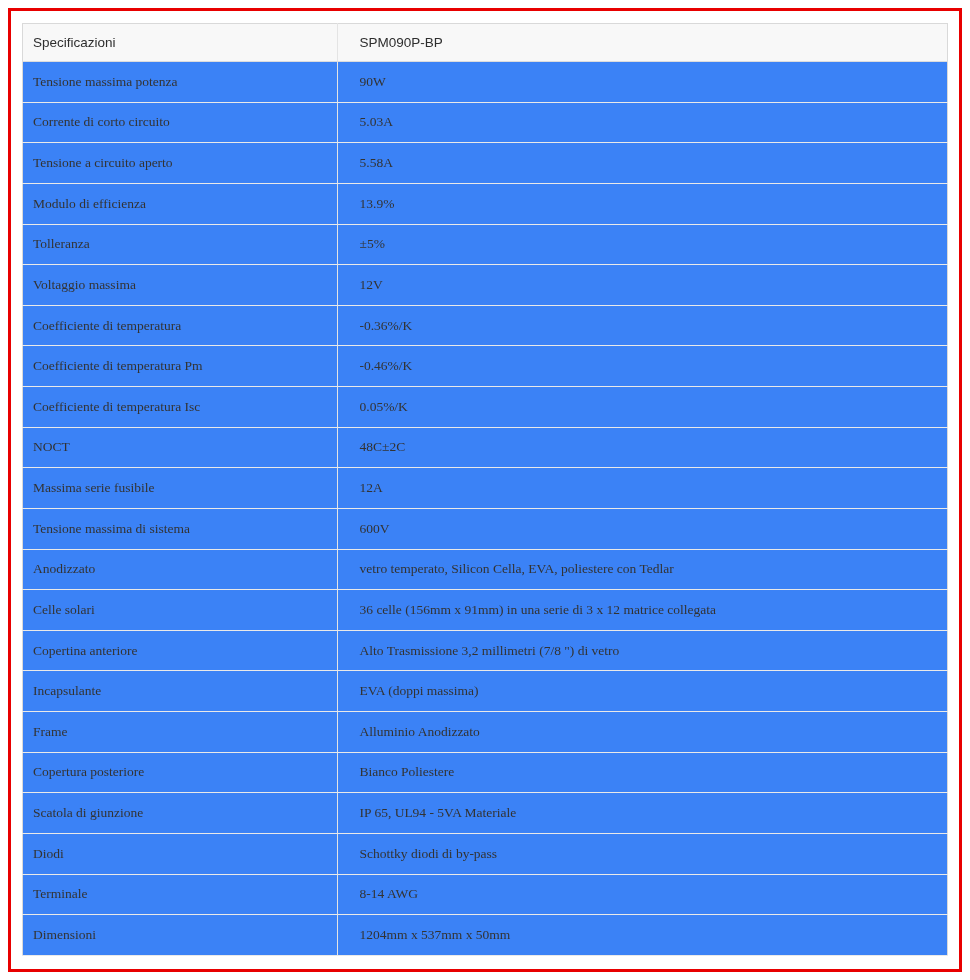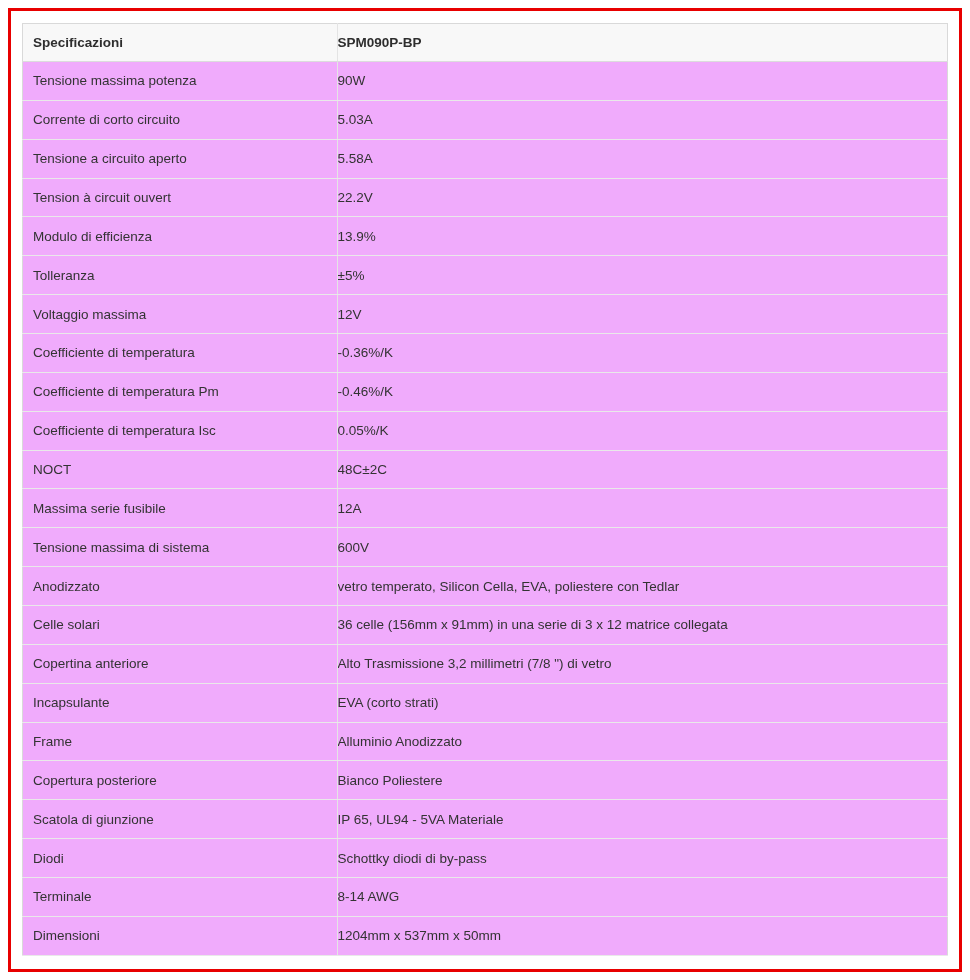--- a/index.html
+++ b/index.html
@@ -32,28 +32,28 @@
   th, td {
     border-bottom: 1px solid #e9e9e9;
     vertical-align: middle;
     text-align: left;
     font-weight: normal;
     overflow: hidden;
     white-space: nowrap;
   }
   thead th {
     background: #f8f8f8;
-    font-weight: bold;
+    font-weight: normal;
     color: #2e2e2e;
     border-bottom: 1px solid #dcdcdc;
     height: 38px;
   }
-  tbody td { height: 34px; background: #f0abfc; }
+  tbody td { height: 34px; background: #3b82f6; font-family: Liberation Serif, serif; }
   .col-label { padding-left: 10px; border-right: 1px solid #e4e4e4; }
-  .col-value { }
+  .col-value { padding-left: 22px; }
 </style>
 </head>
 <body>
 
 <div class="page">
   <div class="red-frame">
     <table class="spec-table">
       <colgroup>
           <col class="c1">
           <col class="c2">
@@ -74,24 +74,20 @@
   <tr>
     <td class="col-label">Corrente di corto circuito</td>
     <td class="col-value">5.03A</td>
   </tr>
 
   <tr>
     <td class="col-label">Tensione a circuito aperto</td>
     <td class="col-value">5.58A</td>
   </tr>
 
-  <tr>
-    <td class="col-label">Tension à circuit ouvert</td>
-    <td class="col-value">22.2V</td>
-  </tr>
 
   <tr>
     <td class="col-label">Modulo di efficienza</td>
     <td class="col-value">13.9%</td>
   </tr>
 
   <tr>
     <td class="col-label">Tolleranza</td>
     <td class="col-value">±5%</td>
   </tr>
@@ -141,21 +137,21 @@
     <td class="col-value">36 celle (156mm x 91mm) in una serie di 3 x 12 matrice collegata</td>
   </tr>
 
   <tr>
     <td class="col-label">Copertina anteriore</td>
     <td class="col-value">Alto Trasmissione 3,2 millimetri (7/8 ") di vetro</td>
   </tr>
 
   <tr>
     <td class="col-label">Incapsulante</td>
-    <td class="col-value">EVA (corto strati)</td>
+    <td class="col-value">EVA (doppi massima)</td>
   </tr>
 
   <tr>
     <td class="col-label">Frame</td>
     <td class="col-value">Alluminio Anodizzato</td>
   </tr>
 
   <tr>
     <td class="col-label">Copertura posteriore</td>
     <td class="col-value">Bianco Poliestere</td>

